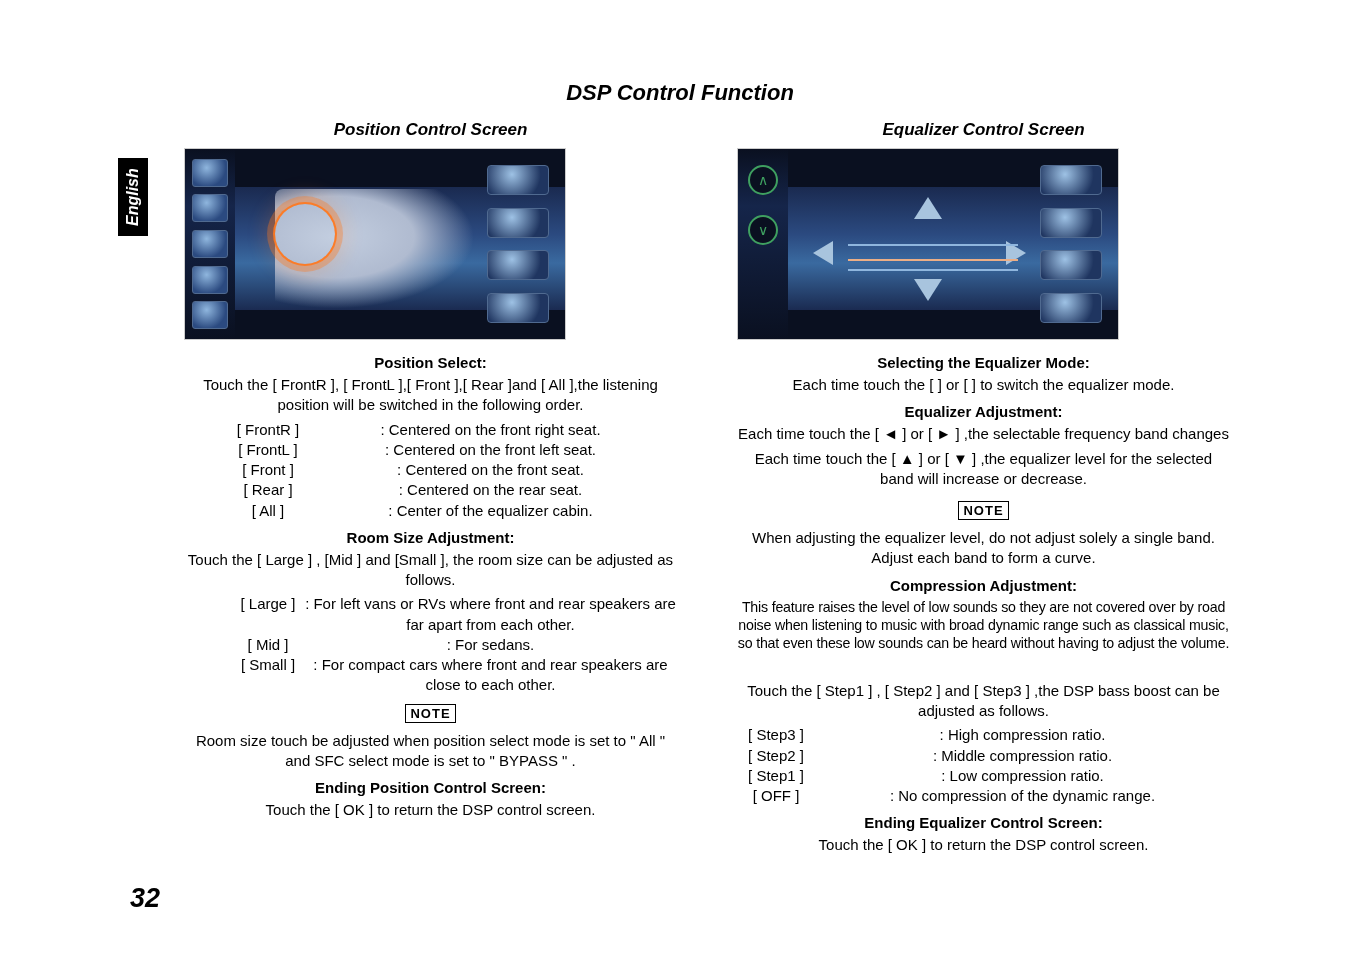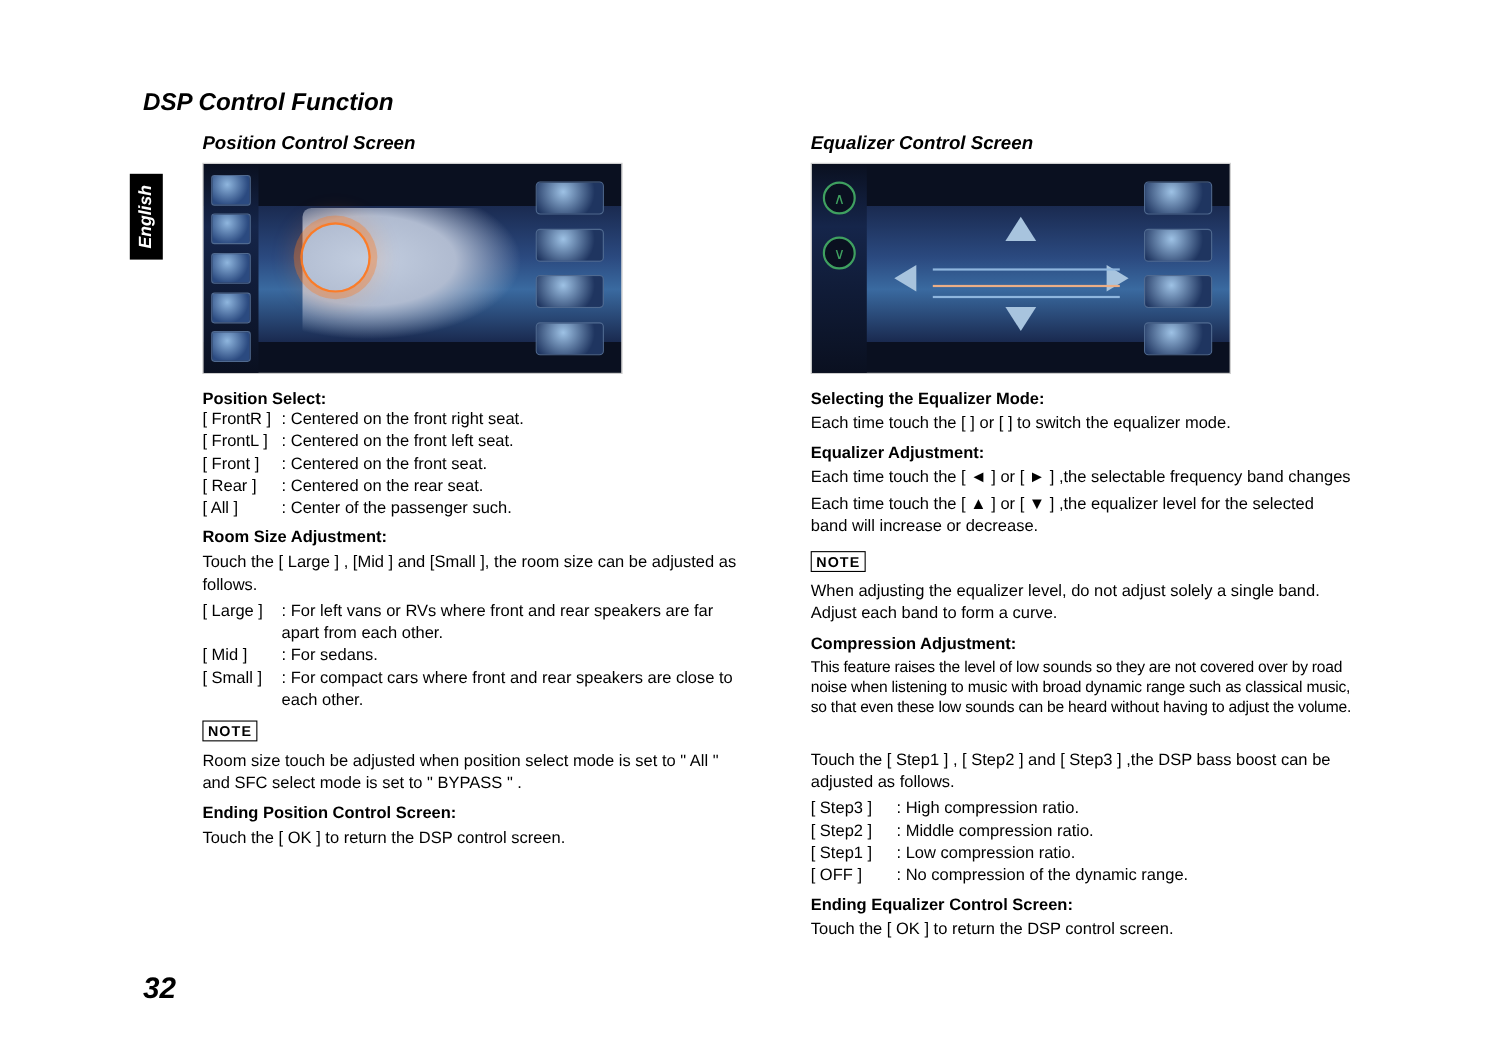--- a/index.html
+++ b/index.html
@@ -9,20 +9,21 @@
     background: #fff;
     width: 1351px;
     height: 954px;
     position: relative;
   }
   .page {
     position: absolute;
     left: 130px;
     top: 80px;
     width: 1100px;
+    text-align: center;
   }
   .section-title {
     font-style: italic;
     font-weight: bold;
     font-size: 22px;
     margin-bottom: 8px;
     color: #000;
   }
   .columns {
     display: flex;
@@ -157,20 +158,21 @@
     margin-top: 8px;
   }
   .def-row {
     display: flex;
     font-size: 15px;
     line-height: 1.35;
   }
   .def-label {
     width: 72px;
     flex-shrink: 0;
+    margin-left: 48px;
   }
   .def-label-wide {
     width: 78px;
     flex-shrink: 0;
   }
   .def-text {
     flex: 1;
   }
   .note-box {
     display: inline-block;
@@ -223,39 +225,40 @@
         <div class="ring"></div>
         <div class="right-knobs">
           <div class="knob"></div>
           <div class="knob"></div>
           <div class="knob"></div>
           <div class="knob"></div>
         </div>
       </div>
 
       <div class="heading-italic">Position Select:</div>
+      <div class="body-text">Touch the [ FrontR ], [ FrontL ],[ Front  ],[ Rear ]and [ All ],the listening position will be switched in the following order.</div>
       <div class="def-row">
           <div class="def-label">[ FrontR ]</div>
           <div class="def-text">: Centered on the front right seat.</div>
         </div>
       <div class="def-row">
           <div class="def-label">[ FrontL ]</div>
           <div class="def-text">: Centered on the front left seat.</div>
         </div>
       <div class="def-row">
           <div class="def-label">[ Front ]</div>
           <div class="def-text">: Centered on the front seat.</div>
         </div>
       <div class="def-row">
           <div class="def-label">[ Rear ]</div>
           <div class="def-text">: Centered on the rear seat.</div>
         </div>
       <div class="def-row">
           <div class="def-label">[ All ]</div>
-          <div class="def-text">: Center of the passenger such.</div>
+          <div class="def-text">: Center of the equalizer cabin.</div>
         </div>
 
       <div class="heading-italic">Room Size Adjustment:</div>
       <div class="body-text">Touch the [ Large ] , [Mid ] and [Small ], the room size can be adjusted as follows.</div>
       <div class="def-row">
           <div class="def-label">[ Large ]</div>
           <div class="def-text">: For left vans or RVs where front and rear speakers are far apart from each other.</div>
         </div>
       <div class="def-row">
           <div class="def-label">[ Mid ]</div>

